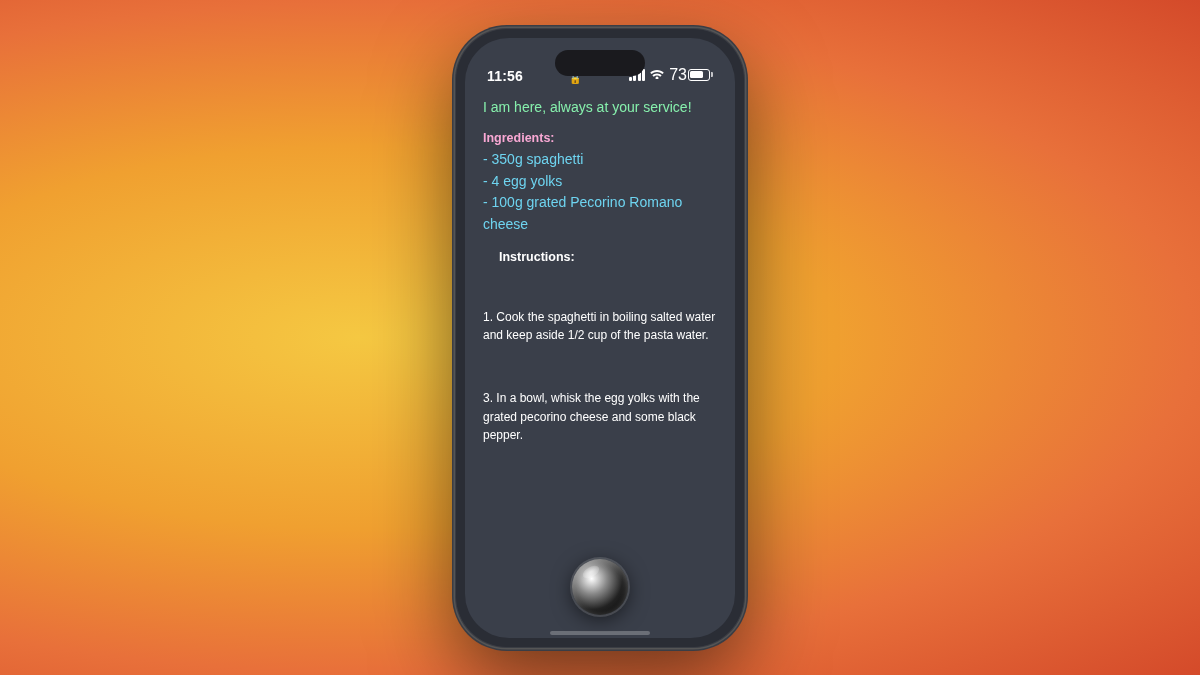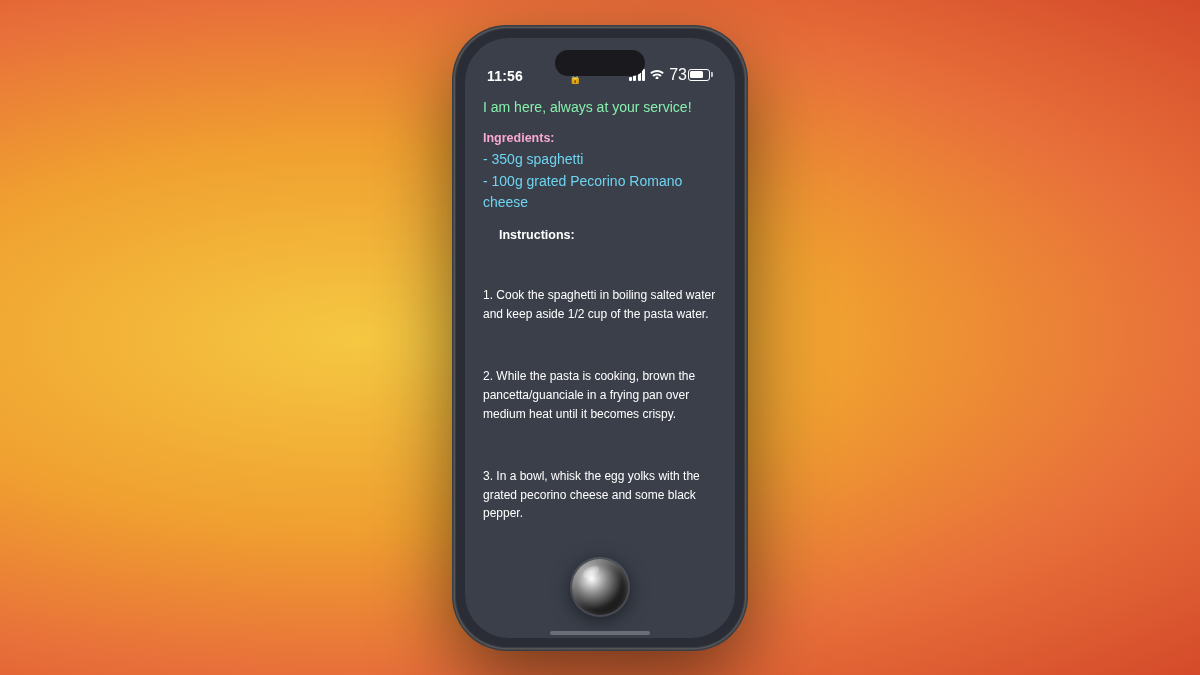--- a/index.html
+++ b/index.html
@@ -336,28 +336,28 @@
       </div>
 
       <div class="content">
         <div class="siri-response">
           <p class="greeting">I am here, always at your service!</p>
 
           <div class="ingredient-list">
             <p class="section-title">Ingredients:</p>
             <div>
               <p class="ingredient-item">- 350g spaghetti</p>
+              <p class="ingredient-item">- 4 egg yolks</p>
               <p class="ingredient-item">- 100g grated Pecorino Romano cheese</p>
             </div>
           </div>
 
           <div class="instructions-section">
             <p class="instructions-title">Instructions:</p>
             <p class="instruction-step">1. Cook the spaghetti in boiling salted water and keep aside 1/2 cup of the pasta water.</p>
-            <p class="instruction-step">2. While the pasta is cooking, brown the pancetta/guanciale in a frying pan over medium heat until it becomes crispy.</p>
             <p class="instruction-step">3. In a bowl, whisk the egg yolks with the grated pecorino cheese and some black pepper.</p>
 
           </div>
         </div>
 
         <div class="siri-bottom">
           <div class="siri-orb">
             <div class="siri-orb-ring"></div>
           </div>
         </div>

